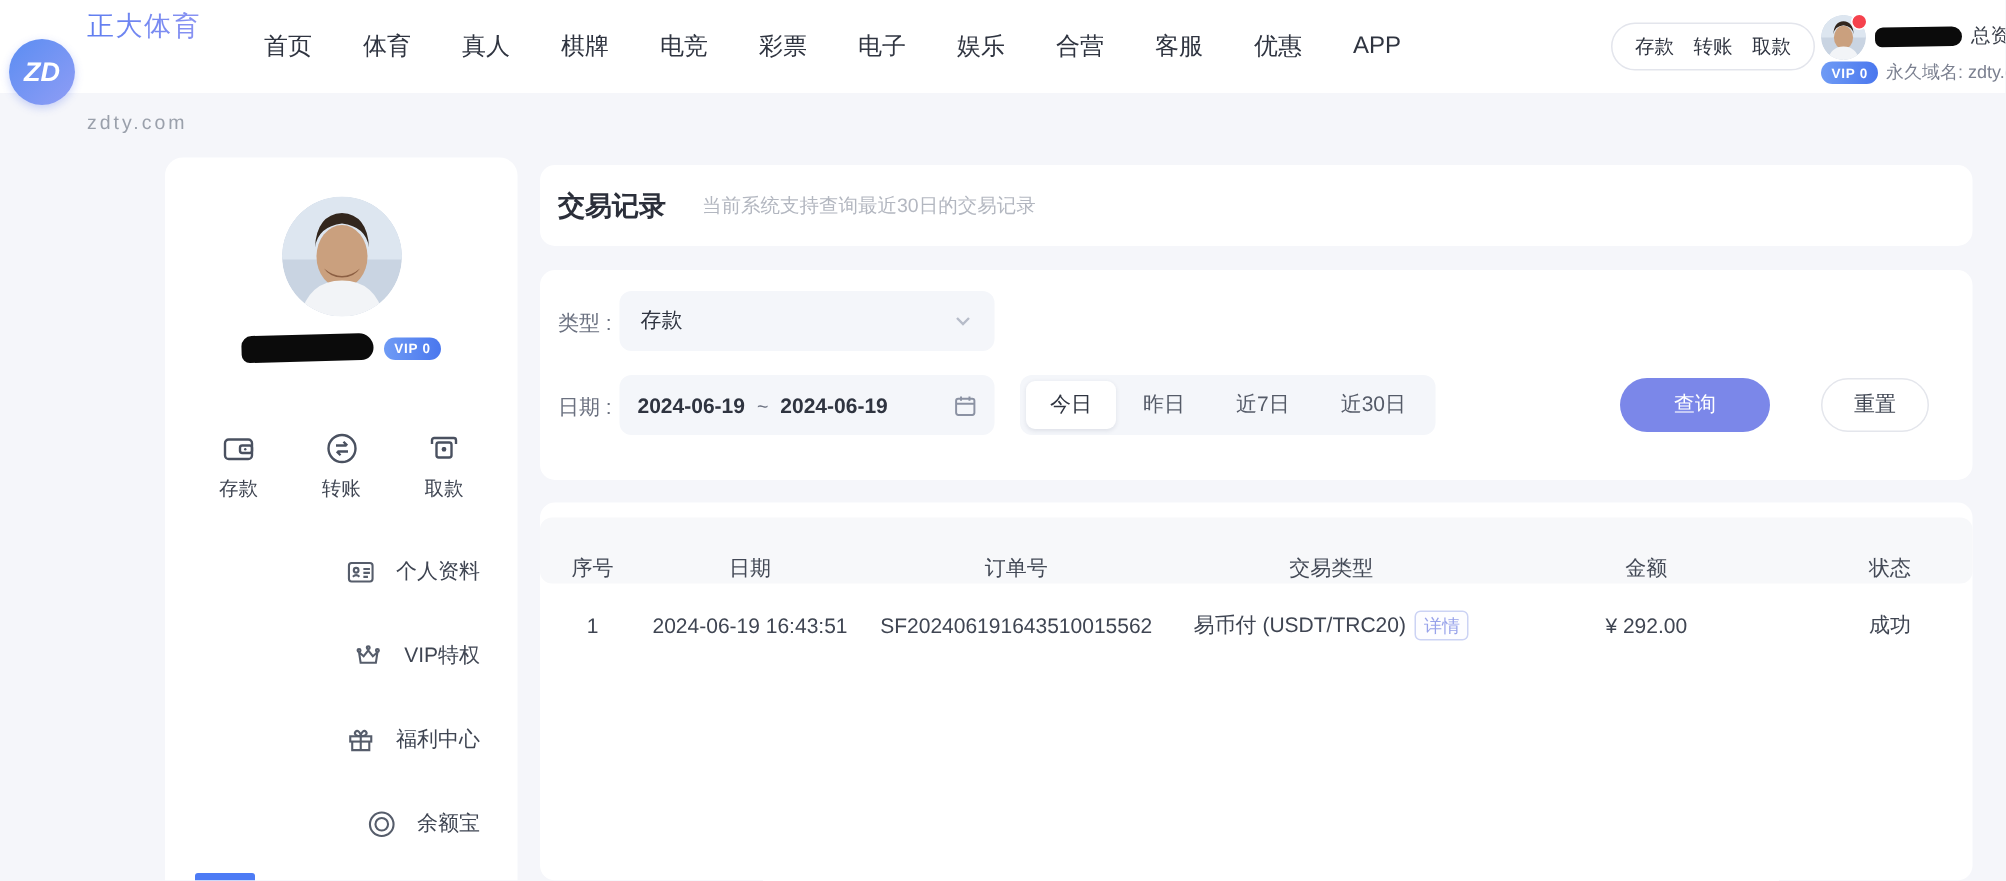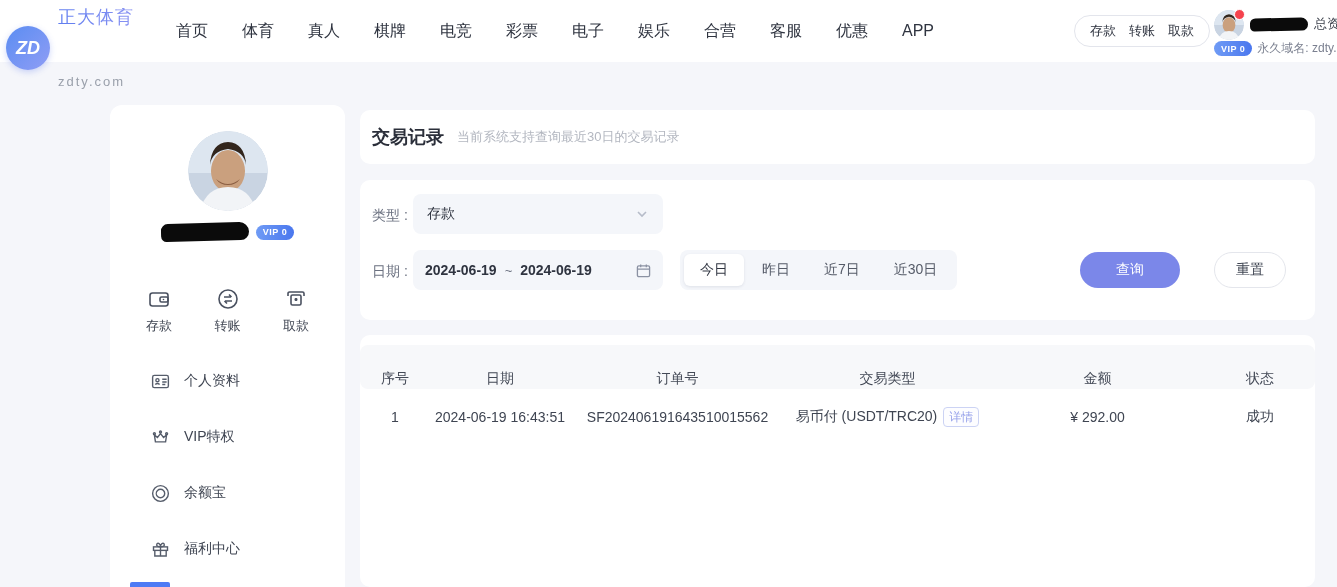--- a/index.html
+++ b/index.html
@@ -45,30 +45,30 @@
     border-radius:12px 12px 0 0;}
   .avatar-lg-wrap{position:absolute;left:78px;top:26px;width:80px;height:80px;}
   .avatar-lg{width:80px;height:80px;border-radius:50%;overflow:hidden;display:block;}
   .sb-user-row{position:absolute;left:0;top:118px;width:235px;display:flex;align-items:center;justify-content:center;gap:7px;}
   .name-blob-lg{width:88px;height:18px;background:#0b0b0b;border-radius:10px 14px 12px 8px;transform:rotate(-1.5deg);}
   .join-text{position:absolute;left:0;top:146px;width:235px;text-align:center;font-size:14px;color:#a9adb6;}
   .quick-actions{position:absolute;left:24px;top:182px;width:187px;display:flex;justify-content:space-between;}
   .qa-item{display:flex;flex-direction:column;align-items:center;gap:6px;cursor:pointer;width:50px;}
   .qa-item svg{stroke:#4a5160;}
   .qa-label{font-size:13px;color:#3f4552;}
-  .sb-menu{position:absolute;left:40px;top:248px;width:170px;display:flex;flex-direction:column;}
+  .sb-menu{position:absolute;left:40px;top:248px;width:170px;display:flex;flex-direction:column;align-items:flex-end;}
   .sb-menu-item{display:flex;align-items:center;gap:13px;height:56px;cursor:pointer;}
   .sb-menu-item svg{stroke:#565d6b;}
   .sb-menu-label{font-size:14px;color:#3f4552;}
   .active-peek{position:absolute;left:20px;bottom:0;width:40px;height:5px;background:#4d7bf5;border-radius:2px 2px 0 0;}
   
   .card{position:absolute;left:360px;width:955px;background:#fff;border-radius:10px;}
   .header-card{top:110px;height:54px;display:flex;align-items:center;padding-left:12px;box-sizing:border-box;}
   .page-title{font-size:18px;font-weight:bold;color:#2b2f3a;}
-  .page-subtitle{font-size:13px;color:#b3b7c0;margin-left:13px;}
+  .page-subtitle{font-size:13px;color:#b3b7c0;margin-left:24px;}
   .filter-card{top:180px;height:140px;}
   .f-label{position:absolute;font-size:14px;color:#6b7180;}
   .type-label{left:12px;top:27px;}
   .date-label{left:12px;top:83px;}
   .select{position:absolute;left:53px;top:14px;width:250px;height:40px;background:#f4f6fa;border-radius:8px;
     display:flex;align-items:center;padding:0 14px;box-sizing:border-box;cursor:pointer;}
   .select-value{font-size:14px;color:#2f3440;flex:1;}
   .date-input{position:absolute;left:53px;top:70px;width:250px;height:40px;background:#f4f6fa;border-radius:8px;
     display:flex;align-items:center;padding:0 12px;box-sizing:border-box;cursor:pointer;gap:8px;}
   .date-val{font-size:14px;color:#2f3440;font-weight:bold;}
@@ -219,33 +219,33 @@
       <svg width="21" height="21" viewBox="0 0 24 24" fill="none" stroke-width="1.6">
         <path d="M5 9 L8.5 12 L12 7.5 L15.5 12 L19 9 L17.8 17 H6.2 Z"></path>
         <circle cx="5" cy="7.6" r="1.1"></circle>
           <circle cx="12" cy="5.6" r="1.1"></circle>
           <circle cx="19" cy="7.6" r="1.1"></circle>
       </svg>
       <span class="sb-menu-label">VIP特权</span>
     </div>
     <div class="sb-menu-item">
       <svg width="21" height="21" viewBox="0 0 24 24" fill="none" stroke-width="1.6">
-        <circle cx="12" cy="12" r="9"></circle>
-        <path d="M12 7.2 a4.8 4.8 0 0 1 4.8 4.8 a4.8 4.8 0 0 1 -4.8 4.8 a4.8 4.8 0 0 1 -4.8 -4.8 a4.8 4.8 0 0 1 4.8 -4.8 Z" transform="rotate(45 12 12)"></path>
-      </svg>
-      <span class="sb-menu-label">余额宝</span>
-    </div>
-    <div class="sb-menu-item">
-      <svg width="21" height="21" viewBox="0 0 24 24" fill="none" stroke-width="1.6">
         <rect x="4" y="9" width="16" height="4"></rect>
         <path d="M5.5 13 v6.5 h13 V13"></path>
         <path d="M12 9 v10.5"></path>
         <path d="M12 9 C9 9 6.5 7.5 8 5.5 C9.5 3.8 12 6 12 9 C12 6 14.5 3.8 16 5.5 C17.5 7.5 15 9 12 9 Z"></path>
       </svg>
       <span class="sb-menu-label">福利中心</span>
+    </div>
+    <div class="sb-menu-item">
+      <svg width="21" height="21" viewBox="0 0 24 24" fill="none" stroke-width="1.6">
+        <circle cx="12" cy="12" r="9"></circle>
+        <path d="M12 7.2 a4.8 4.8 0 0 1 4.8 4.8 a4.8 4.8 0 0 1 -4.8 4.8 a4.8 4.8 0 0 1 -4.8 -4.8 a4.8 4.8 0 0 1 4.8 -4.8 Z" transform="rotate(45 12 12)"></path>
+      </svg>
+      <span class="sb-menu-label">余额宝</span>
     </div>
   </div>
   <div class="active-peek"></div>
 </div>
 
 <div class="card header-card">
   <span class="page-title">交易记录</span>
   <span class="page-subtitle">当前系统支持查询最近30日的交易记录</span>
 </div>
 

